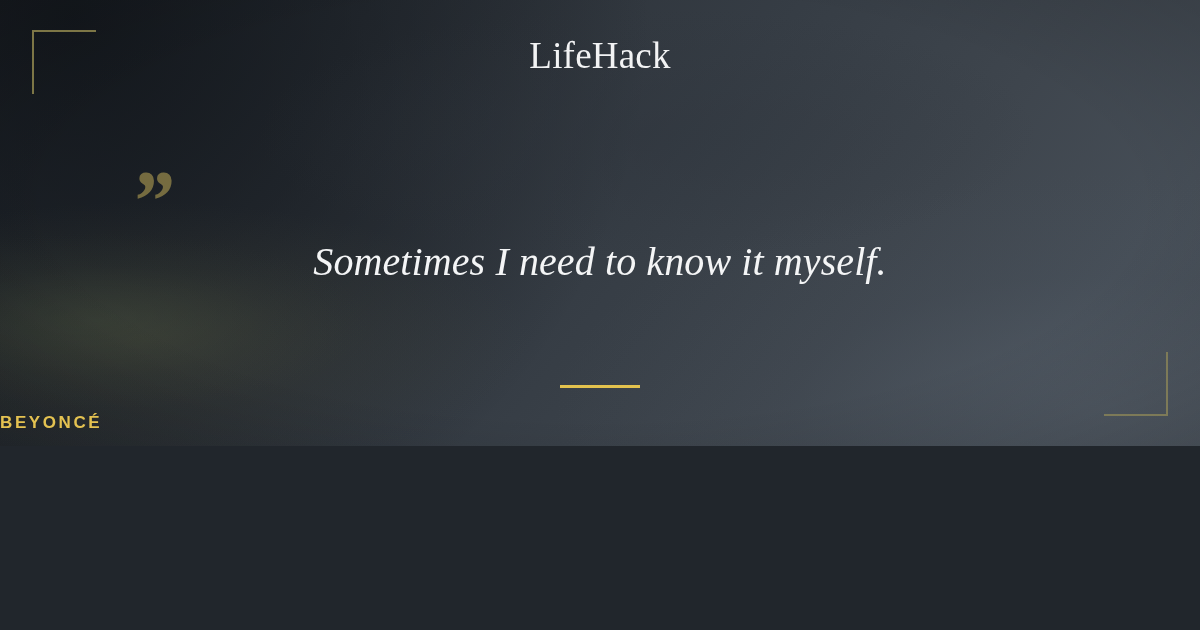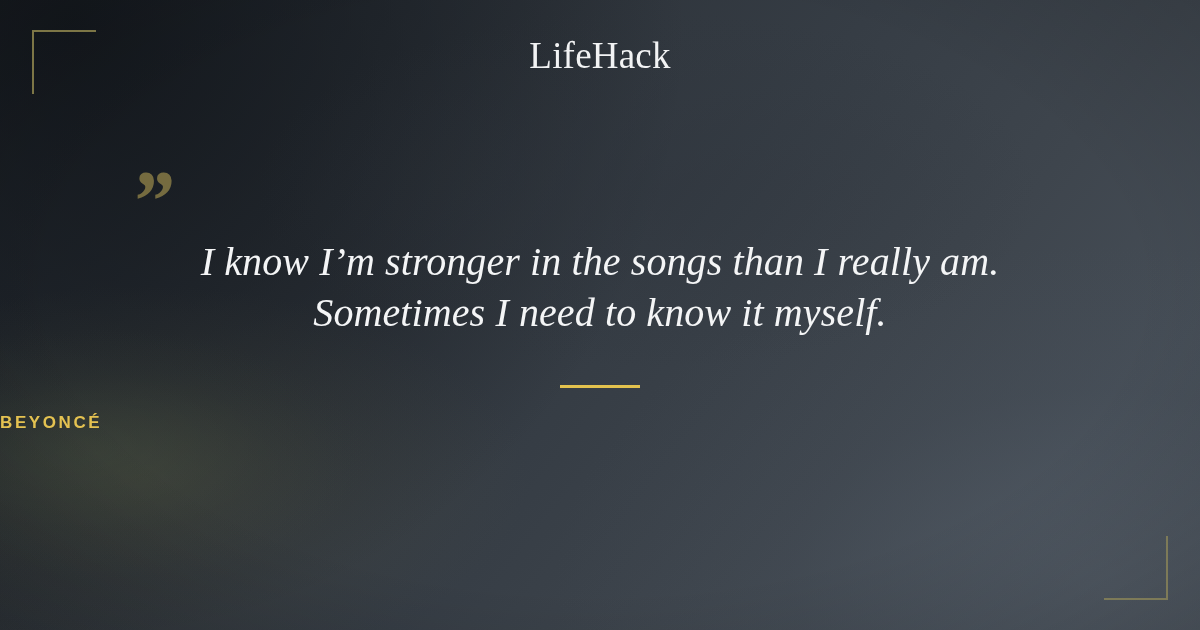--- a/index.html
+++ b/index.html
@@ -4,21 +4,21 @@
 <style>
   html, body {
     margin: 0;
     padding: 0;
     background: #21262c;
   }
 
   #card {
     position: relative;
     width: 1200px;
-    height: 630px;
+    height: 446px;
     overflow: hidden;
     background: #a21caf;
     font-family: "Liberation Sans", sans-serif;
   }
 
   
   .bg-layer {
     position: absolute;
     inset: 0;
     pointer-events: none;
@@ -174,21 +174,20 @@
   <div class="bg-layer bg-vignette"></div>
 
   <div class="corner corner-tl"></div>
   <div class="corner corner-br"></div>
 
   <div id="logo">LifeHack</div>
 
   <div id="quote-glyph">”</div>
 
   <div id="quote-block">
-    <div class="quote-line">I know I’m stronger in the songs than I really am.</div>
     <div class="quote-line">Sometimes I need to know it myself.</div>
   </div>
 
   <div id="divider"></div>
 
   <div id="author">BEYONCÉ</div>
 
 </div>
 
 </body></html>

